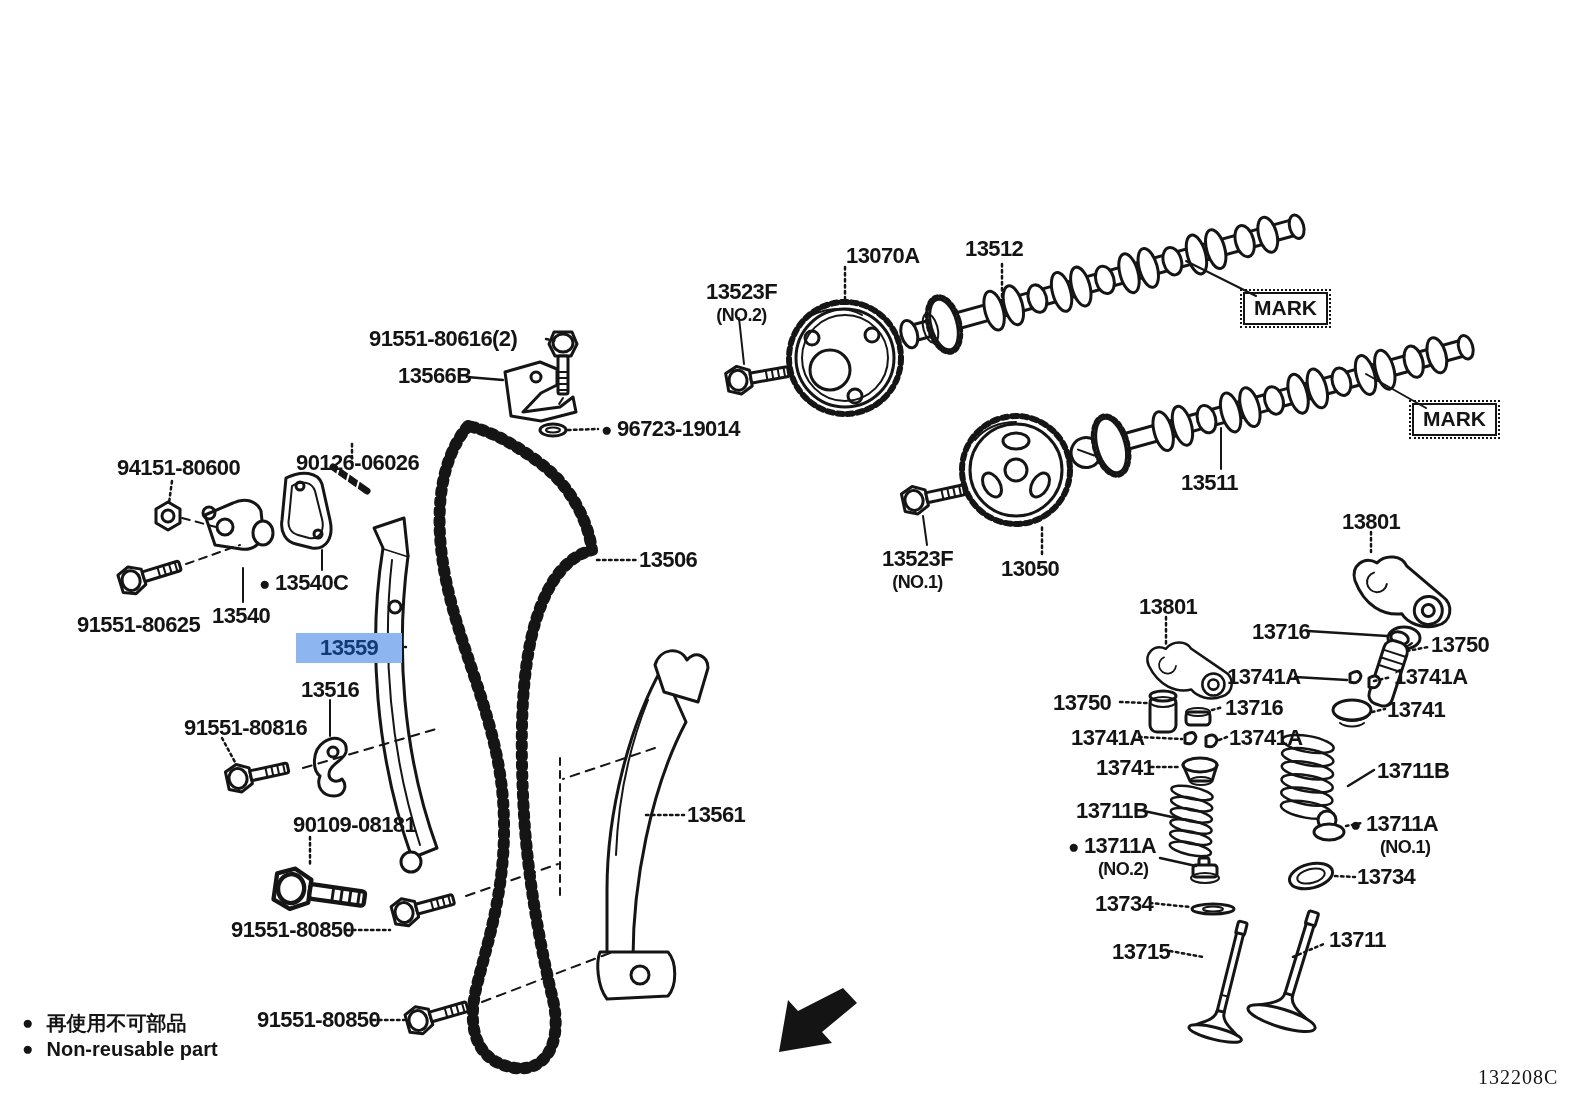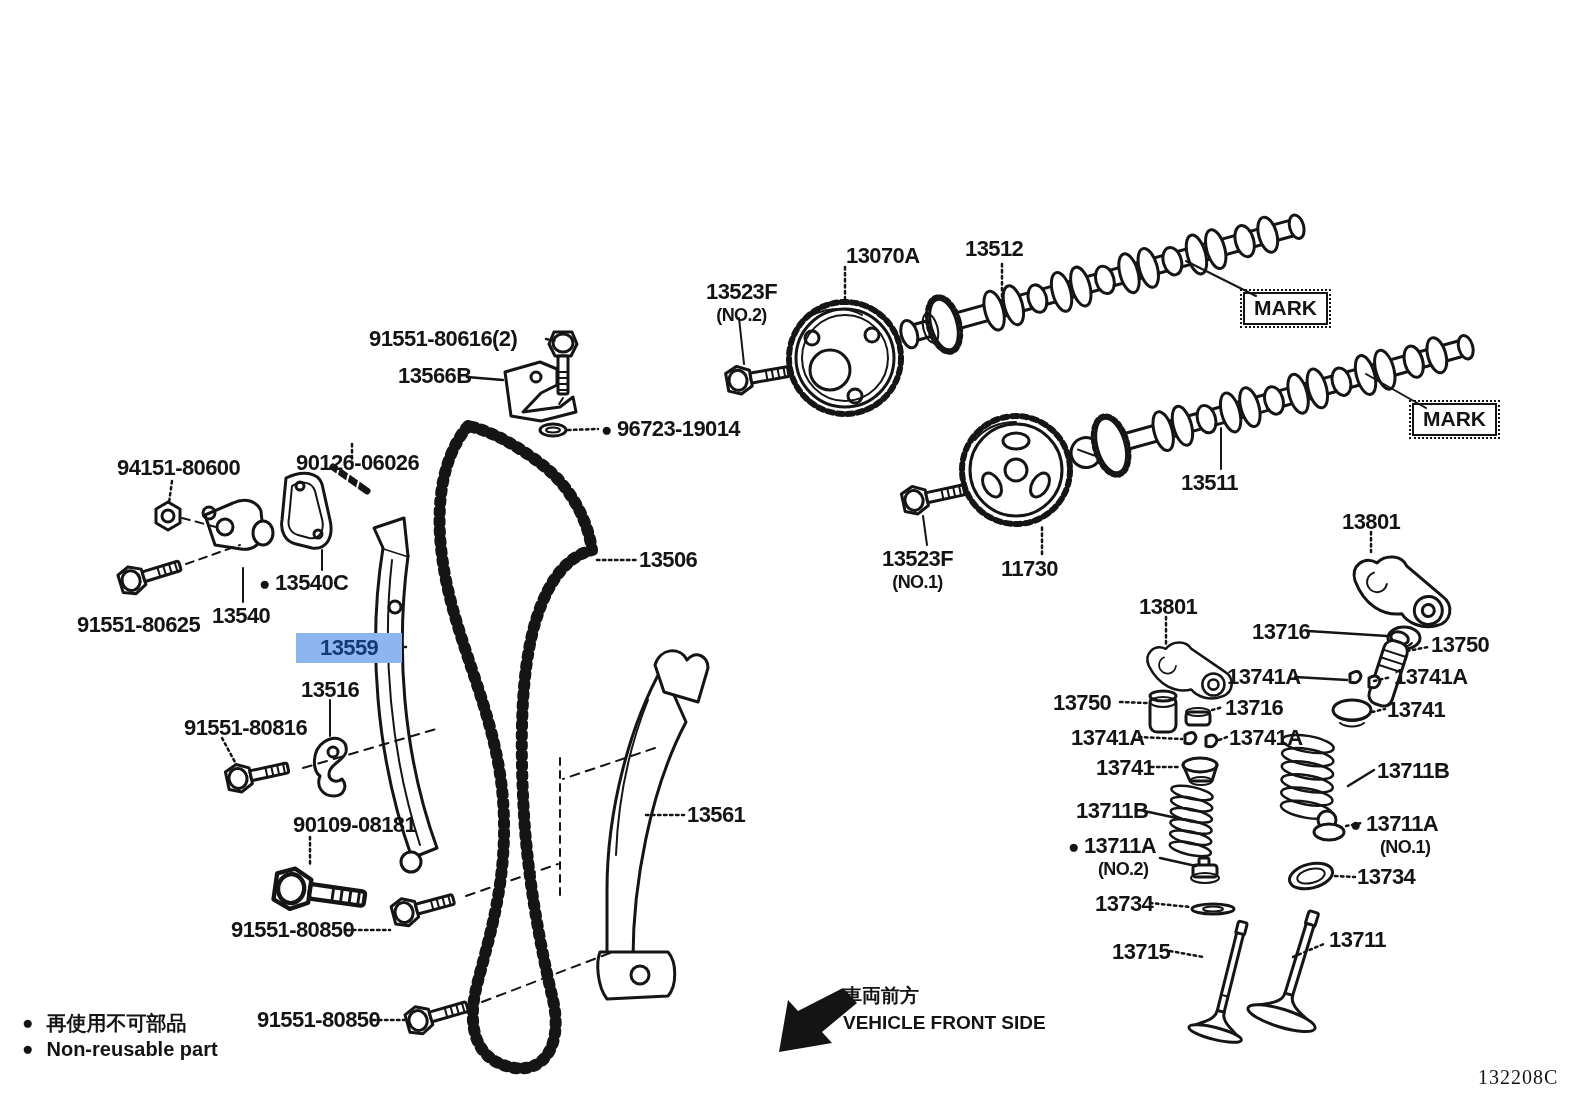--- a/index.html
+++ b/index.html
@@ -364,21 +364,21 @@
       <div class="plabel" style="left: 257px; top: 1008px;"><span>91551-80850</span></div>
       <div class="plabel" style="left: 639px; top: 548px;"><span>13506</span></div>
       <div class="plabel" style="left: 687px; top: 803px; text-align: right;"><span>13561</span></div>
       <div class="plabel" style="left: 706px; top: 280px;"><span>13523F</span><span class="sub">(NO.2)</span></div>
       <div class="plabel" style="left: 805px; top: 244px; margin-left: 41px;"><span>13070A</span></div>
       <div class="plabel" style="left: 965px; top: 237px;"><span>13512</span></div>
       <div class="plabel boxed" style="left: 1243px; top: 292px;"><span>MARK</span></div>
       <div class="plabel" style="left: 1181px; top: 471px;"><span>13511</span></div>
       <div class="plabel boxed" style="left: 1412px; top: 403px;"><span>MARK</span></div>
       <div class="plabel" style="left: 882px; top: 547px;"><span>13523F</span><span class="sub">(NO.1)</span></div>
-      <div class="plabel" style="left: 1001px; top: 557px;"><span>11730</span></div>
+      <div class="plabel" style="left: 1001px; top: 557px;"><span>13050</span></div>
       <div class="plabel" style="left: 1139px; top: 595px;"><span>13801</span></div>
       <div class="plabel" style="left: 1053px; top: 691px;"><span>13750</span></div>
       <div class="plabel" style="left: 1225px; top: 696px;"><span>13716</span></div>
       <div class="plabel" style="left: 1071px; top: 726px;"><span>13741A</span></div>
       <div class="plabel" style="left: 1229px; top: 726px;"><span>13741A</span></div>
       <div class="plabel" style="left: 1096px; top: 756px;"><span>13741</span></div>
       <div class="plabel" style="left: 1076px; top: 799px;"><span>13711B</span></div>
       <div class="plabel with-bullet" style="left: 1068px; top: 834px;"><span class="bullet">●</span><span>13711A</span><span class="sub">(NO.2)</span></div>
       <div class="plabel" style="left: 1095px; top: 892px;"><span>13734</span></div>
       <div class="plabel" style="left: 1112px; top: 940px;"><span>13715</span></div>
@@ -398,19 +398,15 @@
     <div class="row">
       <span class="bullet">●</span>
       <span>再使用不可部品</span>
     </div>
     <div class="row">
       <span class="bullet">●</span>
       <span>Non-reusable part</span>
     </div>
   </div>
 
-  <div id="front-side" class="footer-text">
-    <div>車両前方</div>
-    <div>VEHICLE FRONT SIDE</div>
-  </div>
 
   <div id="doc-code" class="footer-text">132208C</div>
 </div>
 
 </body></html>

